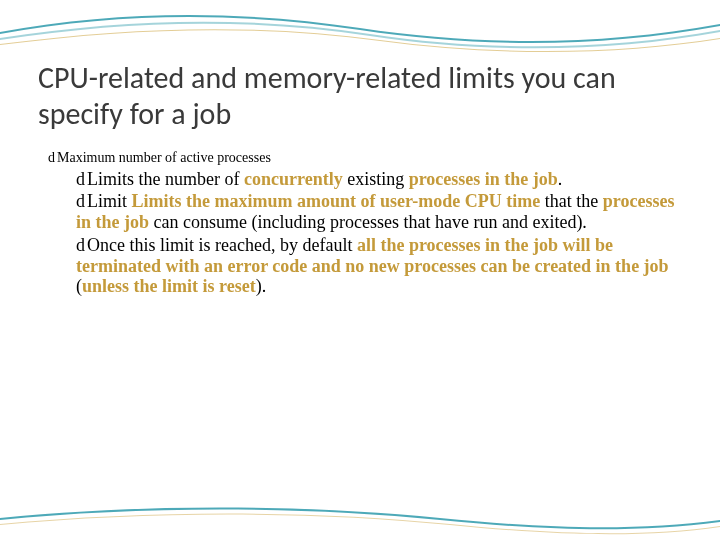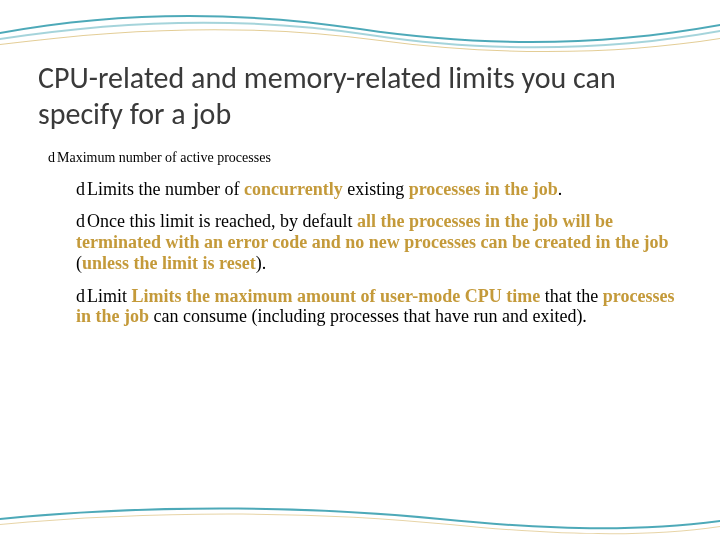--- a/index.html
+++ b/index.html
@@ -39,21 +39,21 @@
     color: #000;
     margin-left: 10px;
     line-height: 1.2;
     margin-top: 4px;
   }
   .l2 {
     font-size: 18px;
     color: #000;
     margin-left: 38px;
     line-height: 1.15;
-    margin-top: 12px;
+    margin-top: 2px;
   }
   .bullet {
     color: #000;
     font-family: Georgia, serif;
     margin-right: 2px;
   }
   .hl { color: #c49a3a; font-weight: bold; }
   .ital { font-style: italic; }
   .content { max-width: 660px; }
 </style>
@@ -77,19 +77,19 @@
     <h1 class="title">CPU-related and memory-related limits you can specify for a job</h1>
 
     <div class="l1">
       <span class="bullet">d</span><span>Maximum number of active processes</span>
     </div>
     <div class="l2">
       <span class="bullet">d</span><span>Limits the number of </span><span class="hl">concurrently</span><span> existing </span><span class="hl">processes in the job</span><span>.</span>
     </div>
 
     <div class="l2">
-      <span class="bullet">d</span><span>Once this limit is reached, by default </span><span class="hl">all the processes in the job will be terminated with an error code and no new processes can be created in the job</span><span> (</span><span class="hl">unless the limit is reset</span><span>).</span>
+      <span class="bullet">d</span><span>Limit </span><span class="hl">Limits the maximum amount of user-mode CPU time</span><span> that the </span><span class="hl">processes in the job</span><span> can consume (including processes that have run and exited).</span>
     </div>
     <div class="l2">
-      <span class="bullet">d</span><span>Limit </span><span class="hl">Limits the maximum amount of user-mode CPU time</span><span> that the </span><span class="hl">processes in the job</span><span> can consume (including processes that have run and exited).</span>
+      <span class="bullet">d</span><span>Once this limit is reached, by default </span><span class="hl">all the processes in the job will be terminated with an error code and no new processes can be created in the job</span><span> (</span><span class="hl">unless the limit is reset</span><span>).</span>
     </div>
   </div>
 </div>
 
 </body></html>

